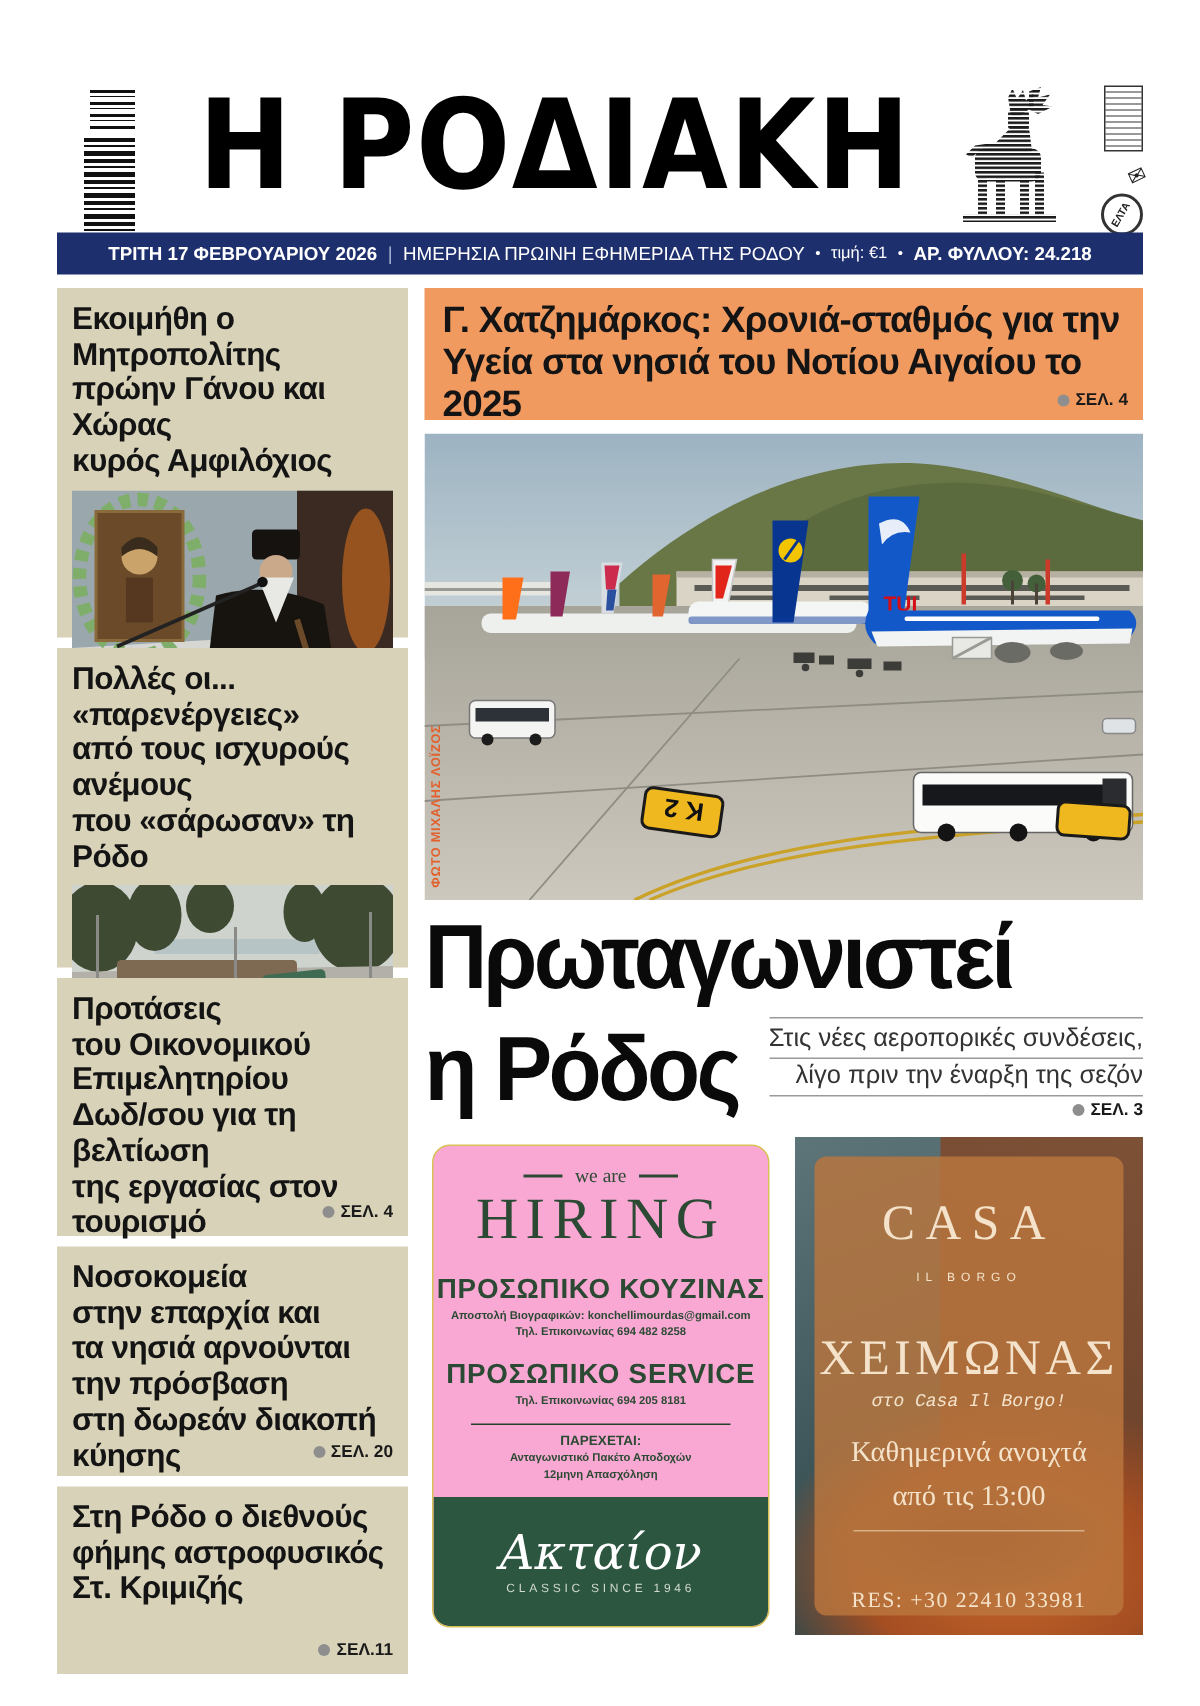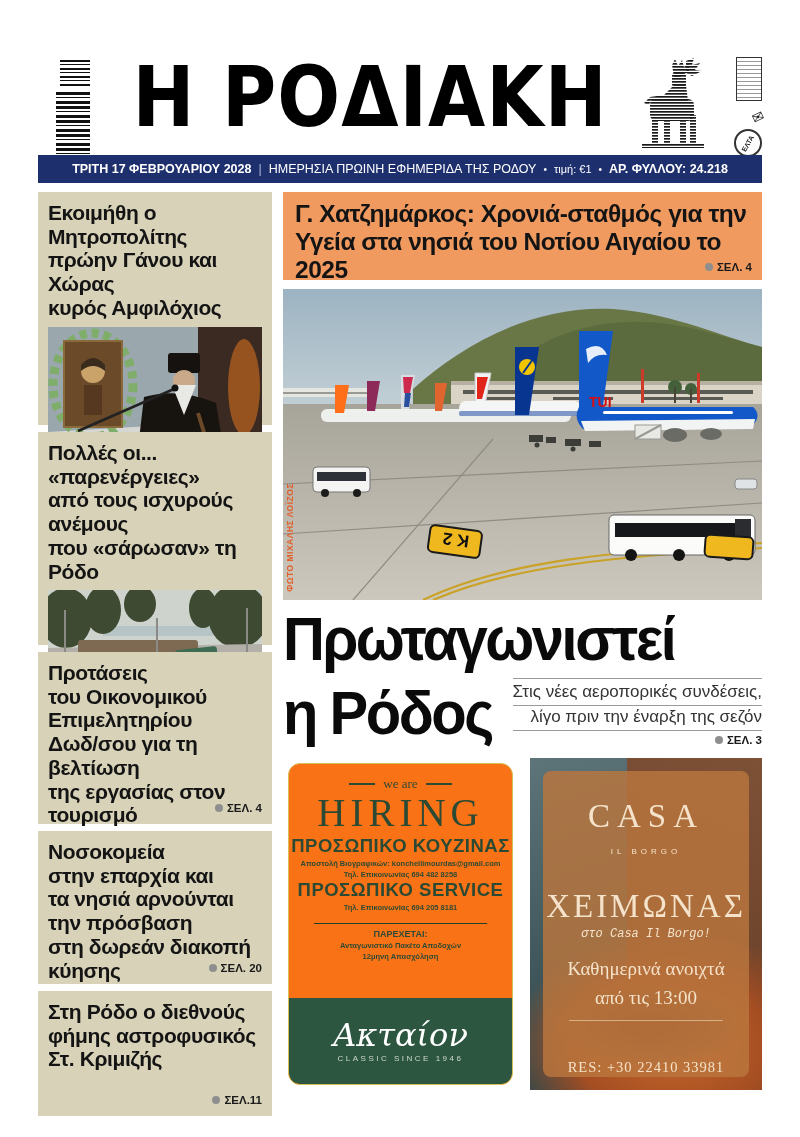--- a/index.html
+++ b/index.html
@@ -68,26 +68,26 @@
   .subtitle { border-top:1px solid #9a9a9a; padding-top:2px; }
   .subtitle span { display:block; font-size:17px; color:#333; line-height:1.35; border-bottom:1px solid #9a9a9a; padding-bottom:1px; }
   .sub-wrap .page-ref { margin-top:3px; }
 
   
   .ads { position:absolute; left:0; top:566px; width:479px; height:332px; display:flex; gap:12px; }
 
   
   .ad-hiring { width:235px; height:332px; background:#fff; padding:5px; }
   .ad-hiring .inner { width:100%; height:100%; border:1.5px solid #d8c154; border-radius:12px; overflow:hidden;
-     background:#f97316; display:flex; flex-direction:column; color:#2c4a33; text-align:center; }
+     background:#f9a8d4; display:flex; flex-direction:column; color:#2c4a33; text-align:center; }
   .ah-top { flex:1; padding-top:12px; }
   .we-are { display:flex; align-items:center; justify-content:center; gap:8px; font-family:"Liberation Serif", serif; font-size:13px; }
   .we-are::before, .we-are::after { content:""; width:26px; height:1.5px; background:#2c4a33; }
   .ah-title { font-family:"Liberation Serif", serif; font-size:39px; letter-spacing:5px; font-weight:normal; margin-top:-2px; }
-  .ah-sec { }
+  .ah-sec { margin-top:13px; }
   .ah-sec-title { font-size:18.5px; font-weight:bold; letter-spacing:0.5px; }
   .ah-small { font-size:7.5px; font-weight:bold; margin-top:2px; }
   .ah-rule { width:78%; height:1px; background:#23402c; margin:11px auto 5px auto; }
   .ah-prov-title { font-size:9px; font-weight:bold; }
   .ah-band { height:86px; background:#2d5640; color:#fff; display:flex; flex-direction:column; align-items:center; justify-content:center; border-radius:0 0 10px 10px; }
   .ah-brand { font-family:"DejaVu Serif", serif; font-style:italic; font-size:32px; line-height:1; }
   .ah-brand-sub { font-size:8px; letter-spacing:2.5px; color:#cfd9cd; margin-top:3px; }
 
   
   .ad-casa { width:232px; height:332px; position:relative; overflow:hidden; background:#6b5a4a; }
@@ -143,21 +143,21 @@
     <div class="postal">
       <div class="postal-label"></div>
       <div class="envelope-icon">✉</div>
       <div class="elta-stamp">
         <span>ΕΛΤΑ</span>
       </div>
     </div>
   </header>
 
   <div class="dateline">
-    <span class="dl-bold">ΤΡΙΤΗ 17 ΦΕΒΡΟΥΑΡΙΟΥ 2028</span>
+    <span class="dl-bold">ΤΡΙΤΗ 17 ΦΕΒΡΟΥΑΡΙΟΥ 2026</span>
     <span class="dl-sep">|</span>
     <span>ΗΜΕΡΗΣΙΑ ΠΡΩΙΝΗ ΕΦΗΜΕΡΙΔΑ ΤΗΣ ΡΟΔΟΥ</span>
     <span class="dl-dot">•</span>
     <span class="dl-price">τιμή: €1</span>
     <span class="dl-dot">•</span>
     <span class="dl-bold">ΑΡ. ΦΥΛΛΟΥ: 24.218</span>
   </div>
 
   <div class="content">
 

